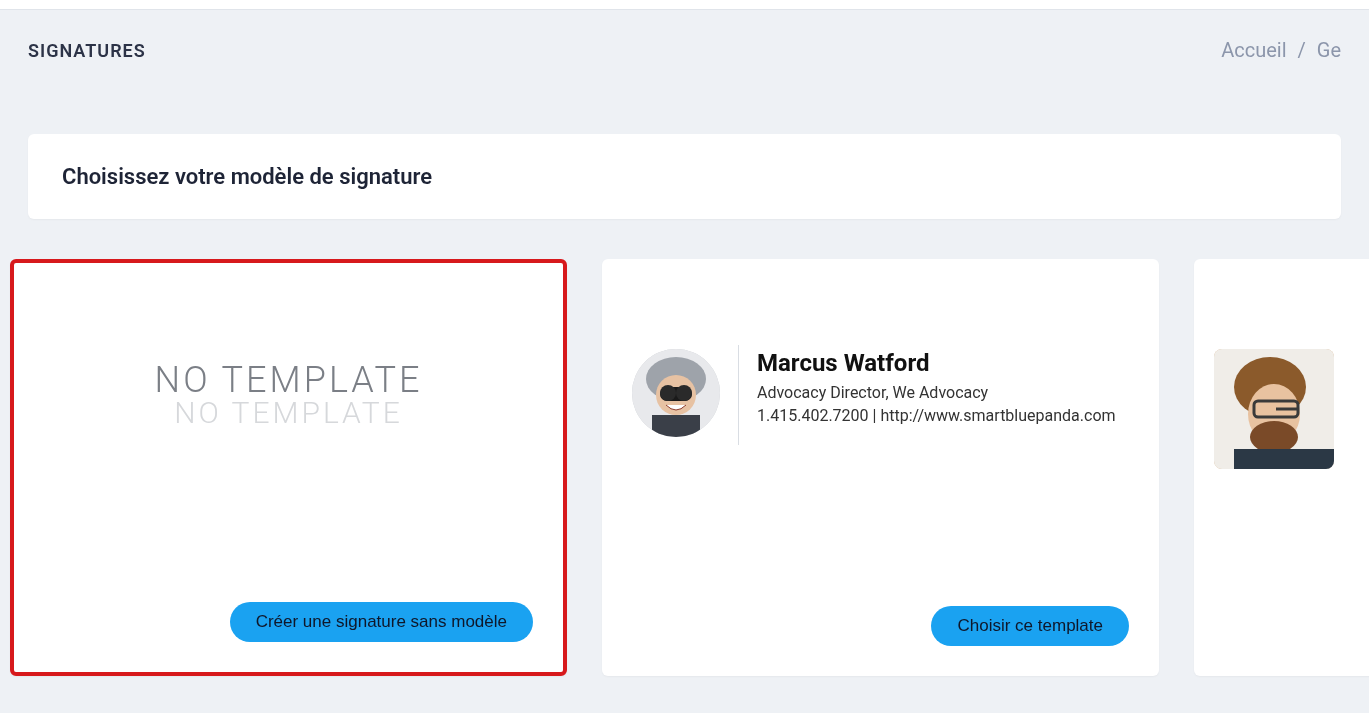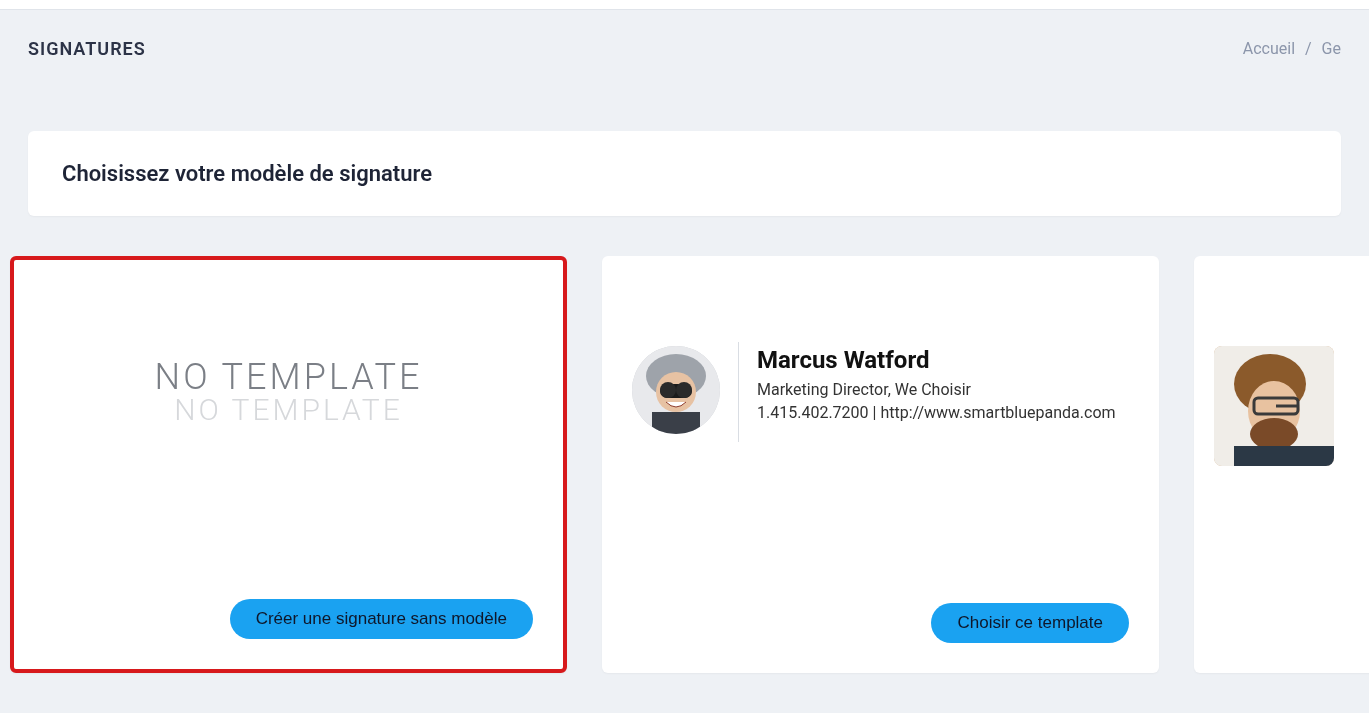--- a/index.html
+++ b/index.html
@@ -23,21 +23,21 @@
       padding: 28px 28px 0 28px;
       gap: 21px;
     }
     .page-title {
       font-size: 18px;
       font-weight: 600;
       letter-spacing: 1px;
       color: #2c3347;
     }
     .breadcrumb {
-      font-size: 16px;
+      font-size: 20px;
       color: #8c96ab;
     }
     .breadcrumb a {
       color: #8c96ab;
       text-decoration: none;
     }
     .breadcrumb-sep {
       margin: 0 6px;
       color: #8c96ab;
     }
@@ -191,21 +191,21 @@
             <circle cx="36" cy="44" r="8" fill="#2a2a2a"></circle>
             <circle cx="52" cy="44" r="8" fill="#2a2a2a"></circle>
             <path d="M 34 56 Q 44 66 54 56" fill="#fff" stroke="#8b3a2a" stroke-width="1"></path>
             <rect x="20" y="66" width="48" height="30" fill="#3a3f48"></rect>
           </g>
         </svg>
       </div>
       <div class="sig-divider"></div>
       <div class="sig-text">
         <div class="sig-name">Marcus Watford</div>
-        <div class="sig-line">Marketing Director, We Choisir</div>
+        <div class="sig-line">Advocacy Director, We Advocacy</div>
         <div class="sig-line">1.415.402.7200 | http://www.smartbluepanda.com</div>
       </div>
     </div>
     <button class="action-button">Choisir ce template</button>
   </div>
 
   <div class="template-card third-card">
     <div class="third-avatar-wrap">
       <div class="third-avatar">
         <svg viewBox="0 0 120 120" width="120" height="120">

